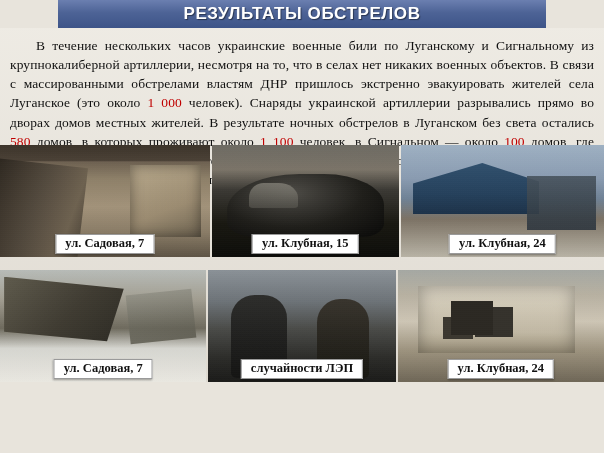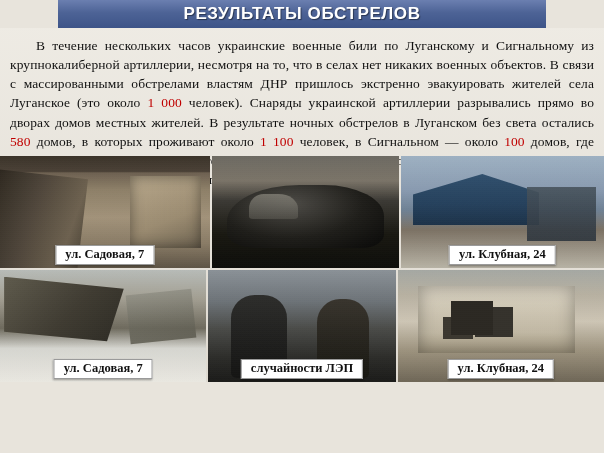--- a/index.html
+++ b/index.html
@@ -68,21 +68,21 @@
   }
 
   
   .grid {
     position: absolute;
     left: 0;
     right: 0;
     bottom: 0;
     display: flex;
     flex-direction: column;
-    gap: 2px;
+    gap: 13px;
   }
   .row {
     display: flex;
     gap: 2px;
     height: 112px;
   }
   .cell {
     position: relative;
     overflow: hidden;
   }
@@ -281,20 +281,21 @@
 
     <div class="row r1">
       <div class="cell w1">
         <div class="photo p1"></div>
         <div class="grain"></div>
         <div class="caption">ул. Садовая, 7</div>
       </div>
       <div class="cell w2">
         <div class="photo p2"></div>
         <div class="grain"></div>
+        <div class="caption">ул. Клубная, 15</div>
       </div>
       <div class="cell w3">
         <div class="photo p3"></div>
         <div class="grain"></div>
         <div class="caption">ул. Клубная, 24</div>
       </div>
     </div>
 
     <div class="row r2">
       <div class="cell w1">

